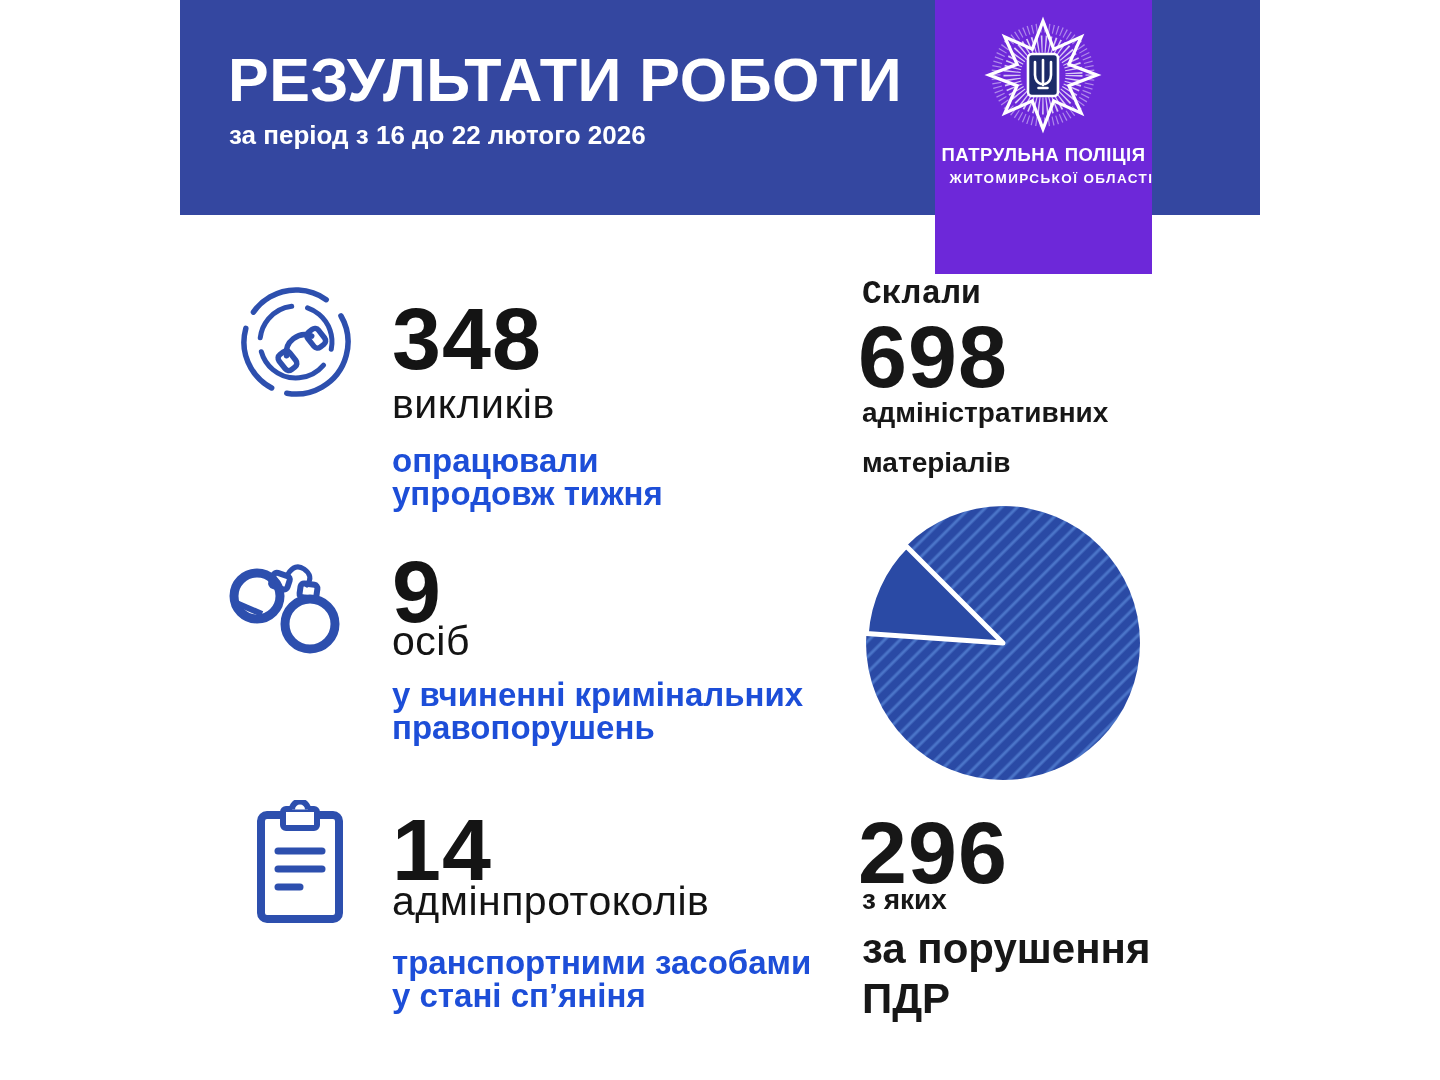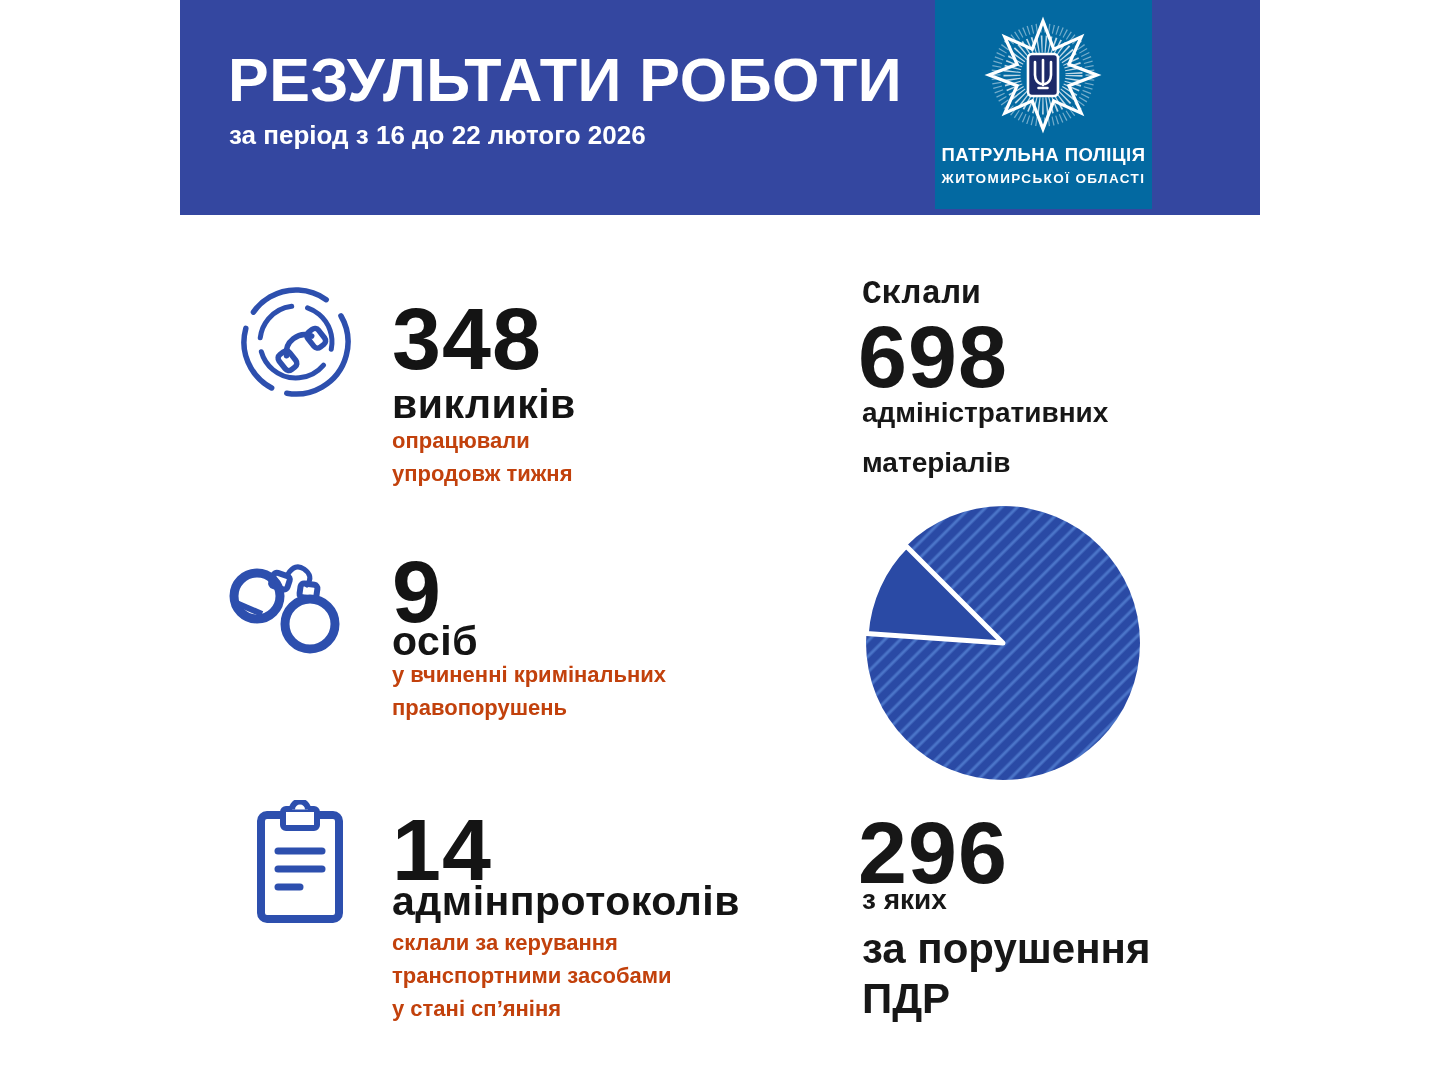--- a/index.html
+++ b/index.html
@@ -10,43 +10,43 @@
   
   .banner{position:absolute;left:180px;top:0;width:1080px;height:215px;background:#3447a0;}
   .banner .title{
     position:absolute;left:48px;top:50px;font-size:61px;font-weight:700;
     color:#ffffff;line-height:1;letter-spacing:.5px;white-space:nowrap;
   }
   .banner .subtitle{
     position:absolute;left:49px;top:120px;font-size:26px;font-weight:700;
     color:#ffffff;line-height:1.2;white-space:nowrap;
   }
-  .logo-box{position:absolute;left:755px;top:0;width:217px;height:209px;background:#0369a1;}
+  .logo-box{position:absolute;left:755px;top:0;width:217px;height:274px;background:#6d28d9;}
   .logo-box .emblem{position:absolute;left:43px;top:10px;}
   .logo-box .org1{
     position:absolute;top:144px;left:0;width:100%;text-align:center;
     font-size:18.5px;font-weight:700;color:#ffffff;letter-spacing:.5px;white-space:nowrap;
   }
   .logo-box .org2{
     position:absolute;top:171px;left:0;width:100%;text-align:center;
-    font-size:13.5px;font-weight:700;color:#ffffff;letter-spacing:1.4px;white-space:nowrap;
+    font-size:13.5px;font-weight:700;color:#ffffff;letter-spacing:1.4px;white-space:nowrap;padding-left:8px;
   }
   
   .stat-icon{position:absolute;}
   .num{
     position:absolute;left:392px;font-size:88px;font-weight:700;line-height:1;
     letter-spacing:1px;color:#141414;white-space:nowrap;
   }
   .unit{
-    position:absolute;left:392px;font-size:41px;font-weight:700;line-height:1;
+    position:absolute;left:392px;font-size:41px;font-weight:400;line-height:1;
     color:#141414;letter-spacing:.5px;white-space:nowrap;
   }
   .desc{
-    position:absolute;left:392px;font-size:22px;font-weight:700;line-height:33px;
-    color:#c2410c;white-space:nowrap;
+    position:absolute;left:392px;font-size:33px;font-weight:700;line-height:33px;
+    color:#1d4ed8;white-space:nowrap;margin-top:20px;
   }
   
   .r-intro{position:absolute;left:862px;top:278px;font-size:33px;font-weight:700;line-height:1;white-space:nowrap;font-family:Liberation Mono, monospace;}
   .r-num{position:absolute;left:858px;font-size:88px;font-weight:700;line-height:1;letter-spacing:1px;white-space:nowrap;}
   .r-total-lines{position:absolute;left:862px;top:388px;font-size:28px;font-weight:700;line-height:50px;white-space:nowrap;}
   .pie-wrap{position:absolute;left:863px;top:503px;width:280px;height:280px;}
   .r-sub1{position:absolute;left:862px;top:886px;font-size:28px;font-weight:700;line-height:1;white-space:nowrap;}
   .r-sub2{position:absolute;left:862px;top:928px;font-size:42px;font-weight:700;line-height:1;white-space:nowrap;}
   .r-sub3{position:absolute;left:862px;top:978px;font-size:42px;font-weight:700;line-height:1;white-space:nowrap;}
 </style>
@@ -127,21 +127,20 @@
         <g stroke-width="7" stroke-linecap="round">
           <line x1="23" y1="51" x2="67" y2="51"></line>
           <line x1="23" y1="69" x2="67" y2="69"></line>
           <line x1="23" y1="87" x2="45" y2="87"></line>
         </g>
       </g>
     </svg>
     <div class="num" style="top:806px">14</div>
     <div class="unit" style="top:881px">адмінпротоколів</div>
     <div class="desc" style="top:926px">
-      <div>склали за керування</div>
       <div>транспортними засобами</div>
       <div>у стані сп’яніня</div>
     </div>
   </section>
 
   <aside>
     <div class="r-intro">Склали</div>
     <div class="r-num" style="top:313px">698</div>
     <div class="r-total-lines">
       <div>адміністративних</div>

